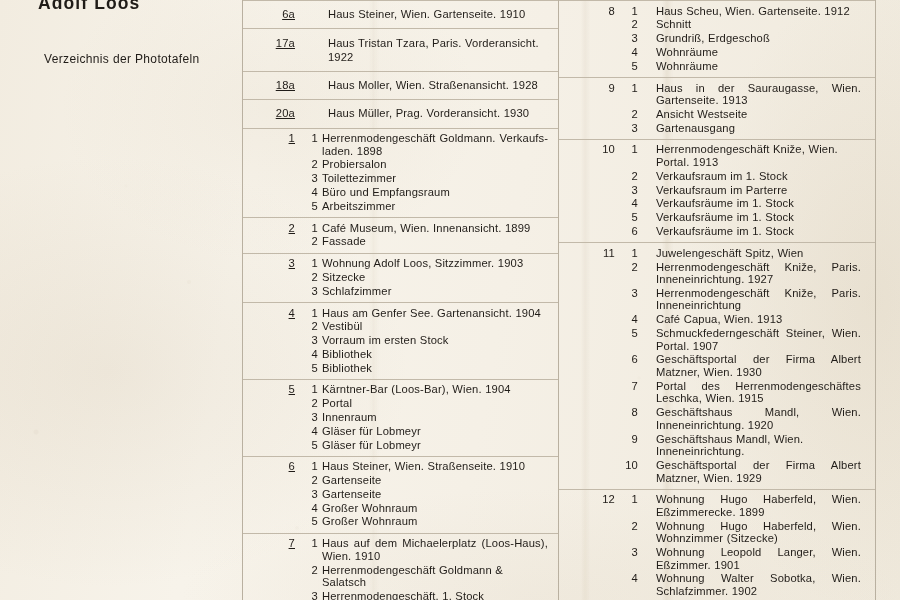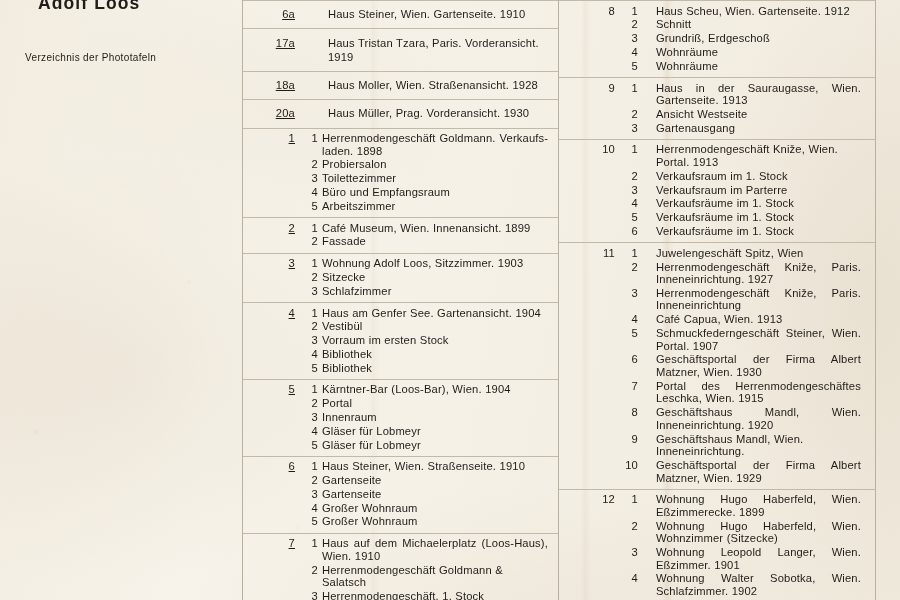--- a/index.html
+++ b/index.html
@@ -69,23 +69,23 @@
     left: 38px;
     top: -7px;
     font-size: 17.5px;
     font-weight: bold;
     letter-spacing: 1.1px;
     color: #15120f;
     white-space: nowrap;
   }
   .section-caption {
     position: absolute;
-    left: 25px;
+    left: 44px;
     top: 52px;
-    font-size: 10px;
+    font-size: 12px;
     letter-spacing: 0.35px;
     color: #1d1a17;
     white-space: nowrap;
   }
 
   
   .column {
     position: absolute;
     top: 0;
     height: 600px;
@@ -183,21 +183,21 @@
     <div class="col-inner" id="mid-inner">
         <div class="group">
           <div class="row row-a">
             <div class="plate-no">6a</div>
             <div class="entry-text">Haus Steiner, Wien. Gartenseite. 1910</div>
           </div>
         </div>
         <div class="group">
           <div class="row row-a">
             <div class="plate-no">17a</div>
-            <div class="entry-text">Haus Tristan Tzara, Paris. Vorderansicht. 1919</div>
+            <div class="entry-text">Haus Tristan Tzara, Paris. Vorderansicht. 1922</div>
           </div>
         </div>
         <div class="group">
           <div class="row row-a">
             <div class="plate-no">18a</div>
             <div class="entry-text">Haus Moller, Wien. Straßenansicht. 1928</div>
           </div>
         </div>
         <div class="group">
           <div class="row row-a">

